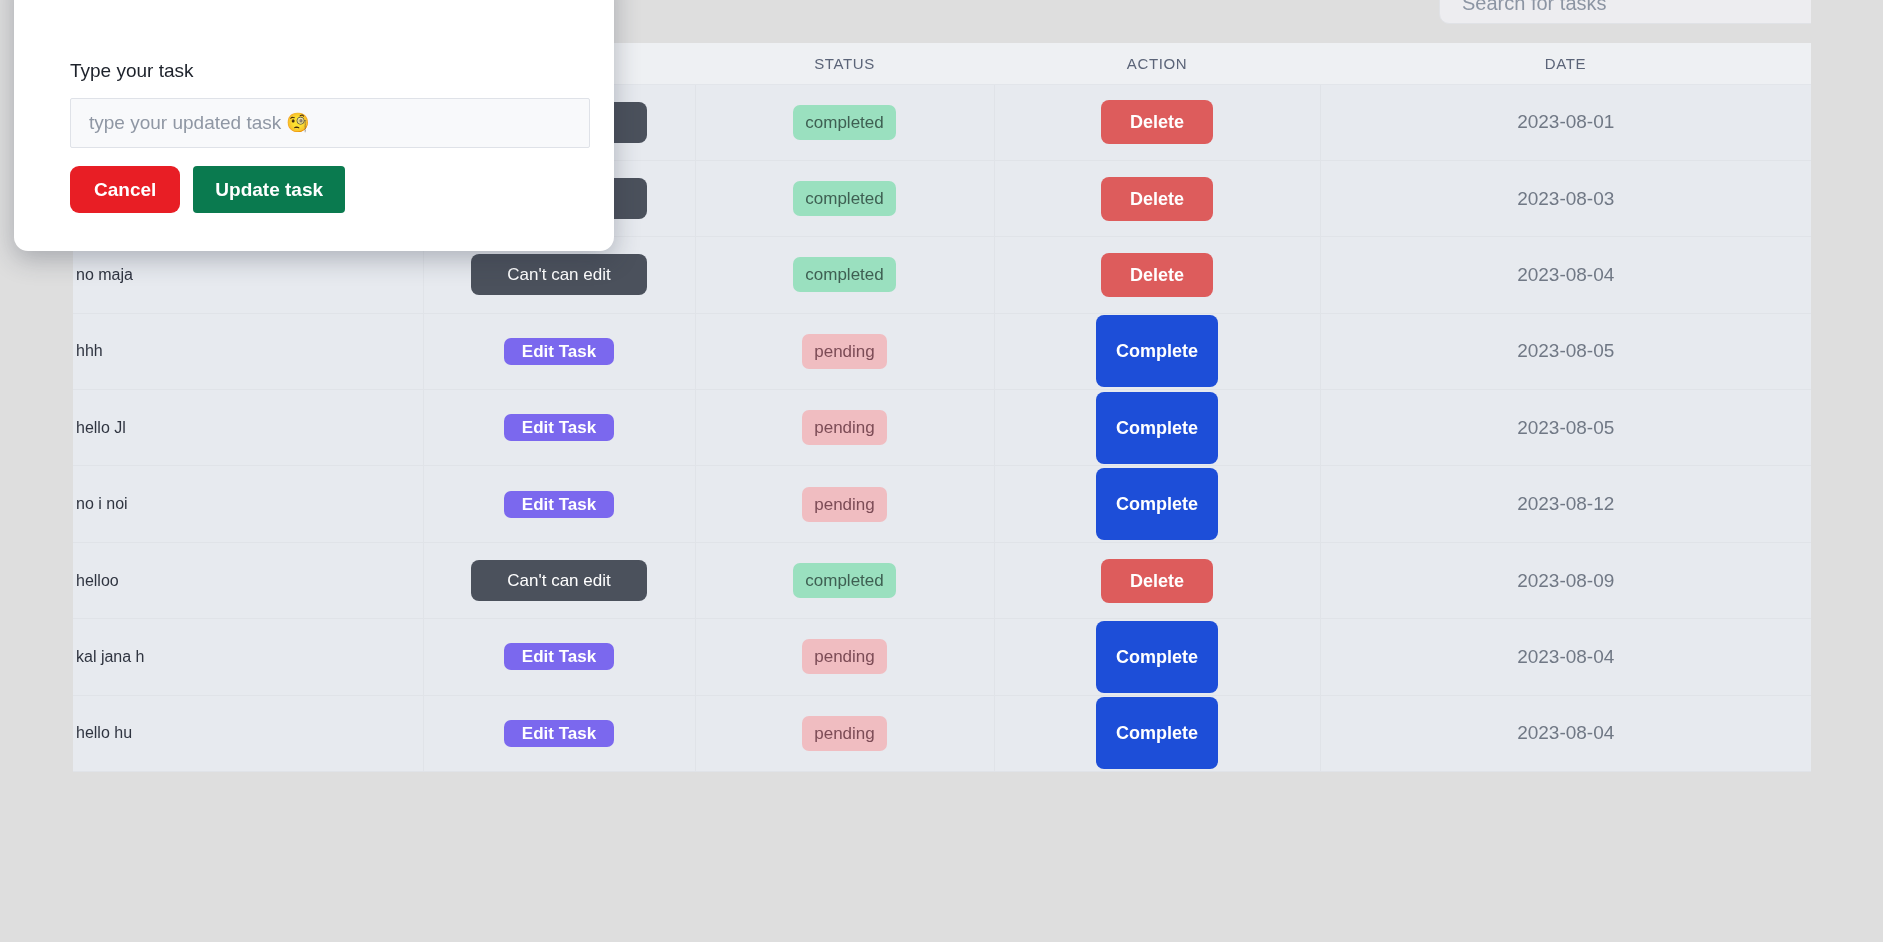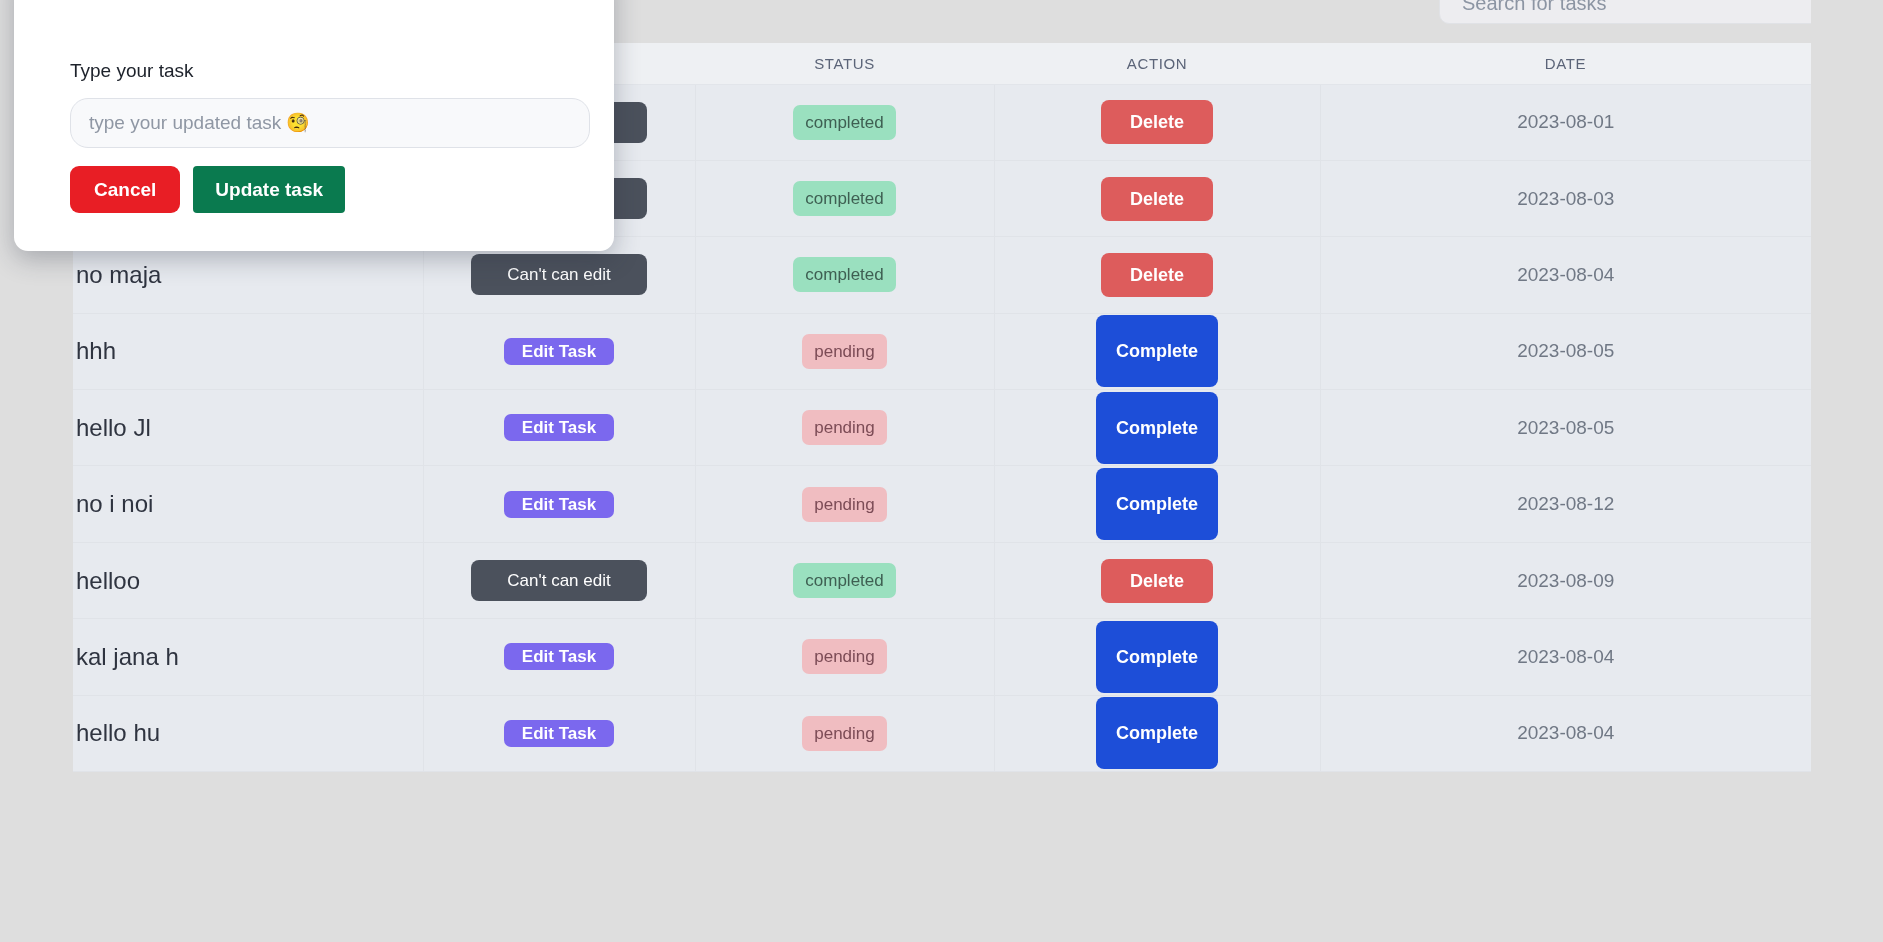--- a/index.html
+++ b/index.html
@@ -128,21 +128,21 @@
   }
   table.tasks tbody td {
     border-bottom: 1px solid #e0e3e8;
     border-right: 1px solid #e0e3e8;
     vertical-align: middle;
     text-align: center;
   }
   table.tasks tbody td.task-name {
     text-align: left;
     padding-left: 3px;
-    font-size: 24px;
+    font-size: 16px;
     color: #2f3440;
     border-right: 1px solid #e0e3e8;
   }
   table.tasks tbody td.date-cell {
     border-right: none;
     font-size: 19px;
     color: #707885;
   }
 
   
@@ -213,21 +213,21 @@
     color: #1d222b;
     font-weight: normal;
   }
   .modal-input {
     position: absolute;
     left: 56px; top: 134px;
     width: 520px;
     height: 50px;
     background: #f8f9fb;
     border: 1px solid #dfe2e8;
-    border-radius: 18px;
+    border-radius: 2px;
     outline: none;
     padding: 0 18px;
     font-family: "Liberation Sans", sans-serif;
     font-size: 19px;
     color: #2d3340;
   }
   .modal-input::placeholder { color: #8f97a4; }
 
   .modal-actions {
     position: absolute;

